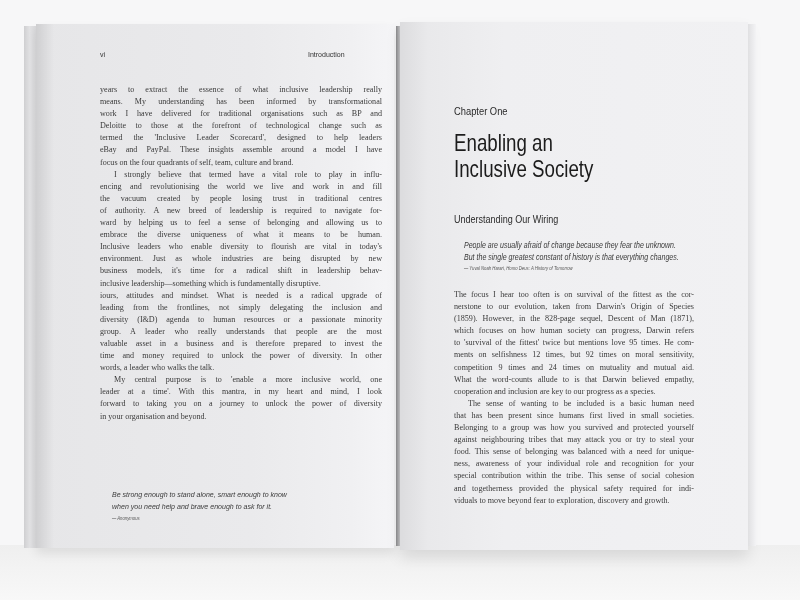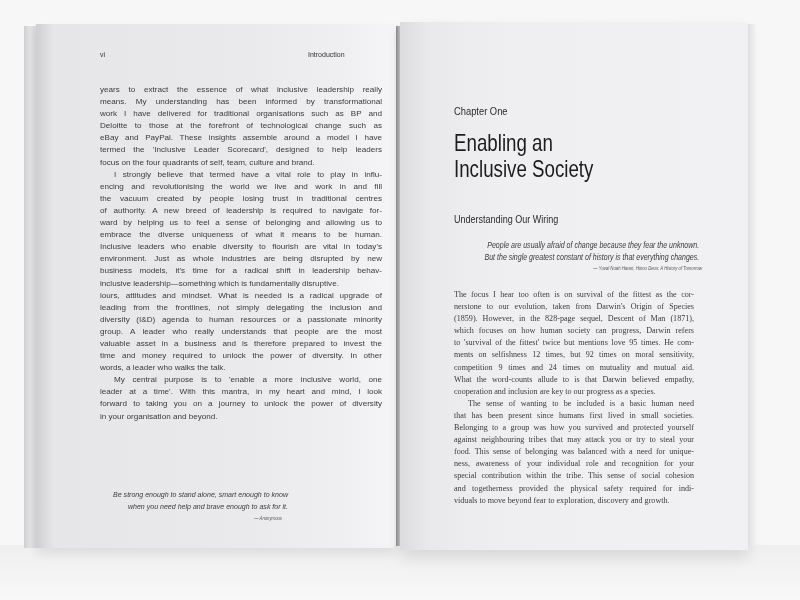--- a/index.html
+++ b/index.html
@@ -48,25 +48,25 @@
   .runner { left:308px; }
 
   .body-text {
     position:absolute; font-size:8.1px; line-height:12.1px; color:#3a3a3a;
     text-align:justify;
   }
   .body-text p { margin:0; }
   .line { display:block; text-align:justify; text-align-last:justify; white-space:nowrap; }
   .line.last { text-align-last:left; }
 
-  .left-text { left:100px; top:84px; width:282px; }
+  .left-text { left:100px; top:84px; width:282px;font-family:Liberation Serif, serif; }
 
   .epigraph {
     position:absolute; font-family:"Liberation Sans Narrow","Liberation Sans", sans-serif;
-    font-style:italic; color:#3a3a3a;text-align:right;
+    font-style:italic; color:#3a3a3a;
   }
   .left-epigraph { left:112px; top:444px; width:200px;margin-top:45px; }
   .epi-line { display:block; font-size:8px; line-height:12.4px; transform:scaleX(0.88); transform-origin:left; white-space:nowrap; }
   .epi-attrib { display:block; font-size:5px; line-height:9px; color:#555; transform:scaleX(0.85); transform-origin:left; white-space:nowrap; }
 
   .chapter-label {
     position:absolute; left:454px; top:105px; font-size:11px; color:#2a2a2a;
     transform:scaleX(0.85); transform-origin:left; white-space:nowrap;
   }
   .chapter-title {
@@ -94,22 +94,22 @@
 
 <div class="running-head folio">vi</div>
 <div class="running-head runner">Introduction</div>
 
 <div class="body-text left-text">
   <p>
     <span class="line">years to extract the essence of what inclusive leadership really</span>
     <span class="line">means. My understanding has been informed by transformational</span>
     <span class="line">work I have delivered for traditional organisations such as BP and</span>
     <span class="line">Deloitte to those at the forefront of technological change such as</span>
+    <span class="line">termed the 'Inclusive Leader Scorecard', designed to help leaders</span>
     <span class="line">eBay and PayPal. These insights assemble around a model I have</span>
-    <span class="line">termed the 'Inclusive Leader Scorecard', designed to help leaders</span>
     <span class="line last">focus on the four quadrants of self, team, culture and brand.</span>
   </p>
   <p>
     <span class="line" style="padding-left:14px">I strongly believe that termed have a vital role to play in influ-</span>
     <span class="line">encing and revolutionising the world we live and work in and fill</span>
     <span class="line">the vacuum created by people losing trust in traditional centres</span>
     <span class="line">of authority. A new breed of leadership is required to navigate for-</span>
     <span class="line">ward by helping us to feel a sense of belonging and allowing us to</span>
     <span class="line">embrace the diverse uniqueness of what it means to be human.</span>
     <span class="line">Inclusive leaders who enable diversity to flourish are vital in today's</span>

